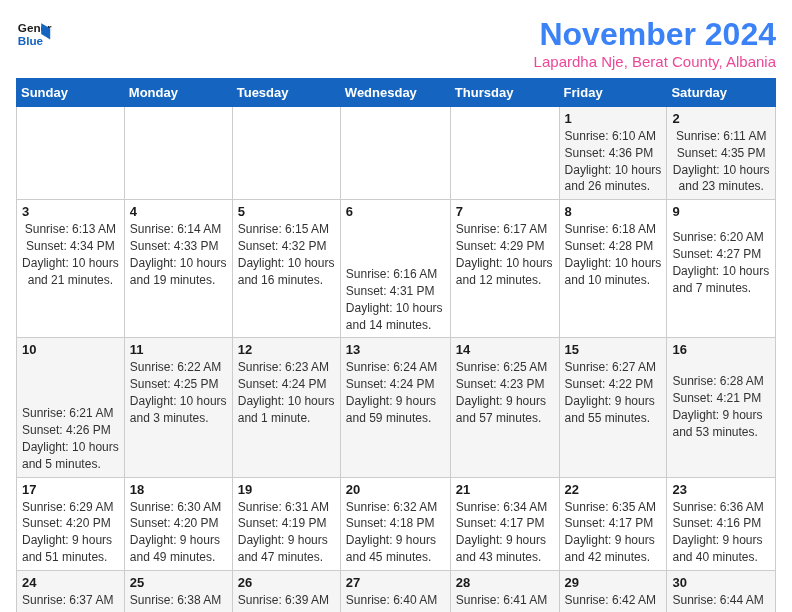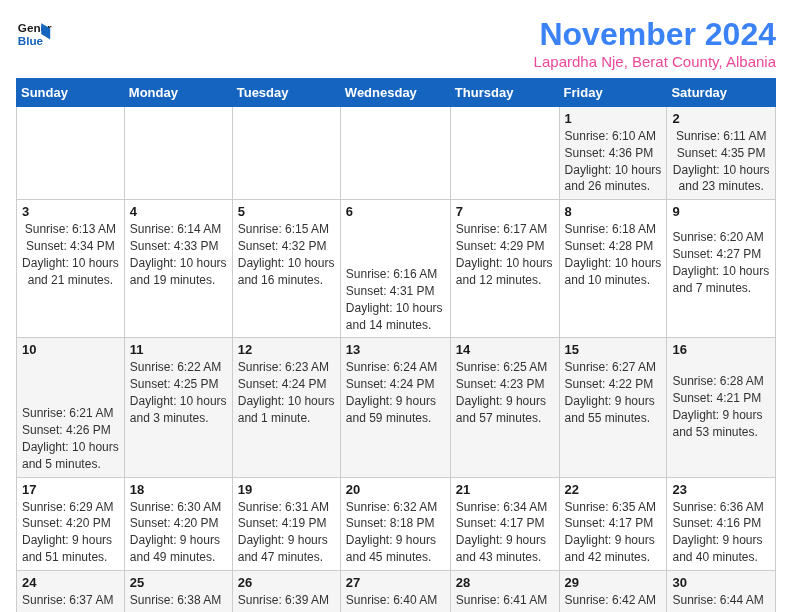--- a/index.html
+++ b/index.html
@@ -234,21 +234,21 @@
         </td>
         <td>
           <div class="day-number">19</div>
           <div class="day-info" style="white-space: pre-line;">Sunrise: 6:31 AM
 Sunset: 4:19 PM
 Daylight: 9 hours and 47 minutes.</div>
         </td>
         <td>
           <div class="day-number">20</div>
           <div class="day-info" style="white-space: pre-line;">Sunrise: 6:32 AM
-Sunset: 8:18 PM
+Sunset: 4:18 PM
 Daylight: 9 hours and 45 minutes.</div>
         </td>
         <td>
           <div class="day-number">21</div>
           <div class="day-info" style="white-space: pre-line;">Sunrise: 6:34 AM
 Sunset: 4:17 PM
 Daylight: 9 hours and 43 minutes.</div>
         </td>
         <td>
           <div class="day-number">22</div>

